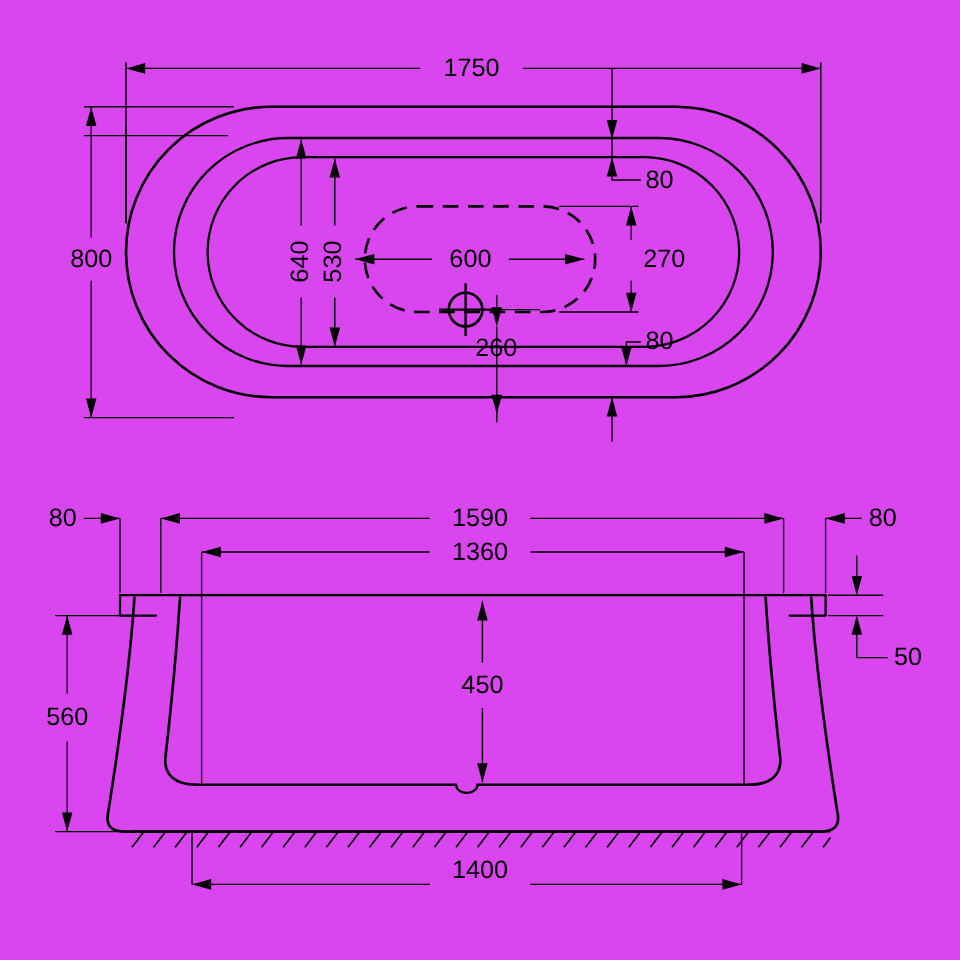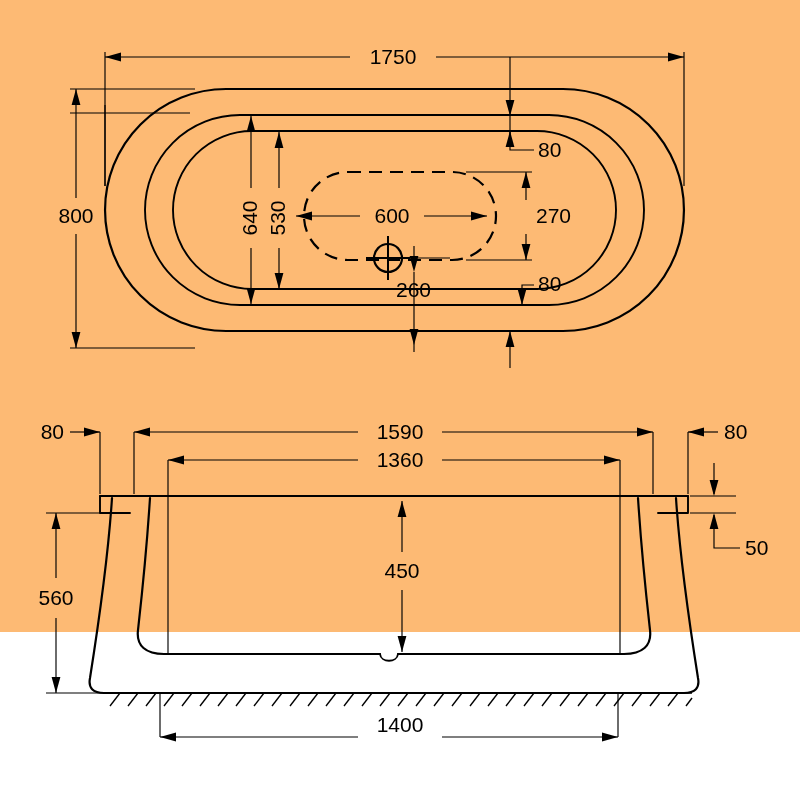--- a/index.html
+++ b/index.html
@@ -9,22 +9,22 @@
   }
   body {
     width: 800px;
     height: 800px;
     font-family: "Liberation Sans", sans-serif;
     overflow: hidden;
   }
   #drawing-root {
     position: relative;
     width: 800px;
-    height: 632px;
-    background: #fdba74;
+    height: 800px;
+    background: #d946ef;
   }
   svg.sheet {
     display: block;
     width: 800px;
     height: 800px;
   }
   .outline {
     fill: none;
     stroke: #000000;
     stroke-width: 2.2;

